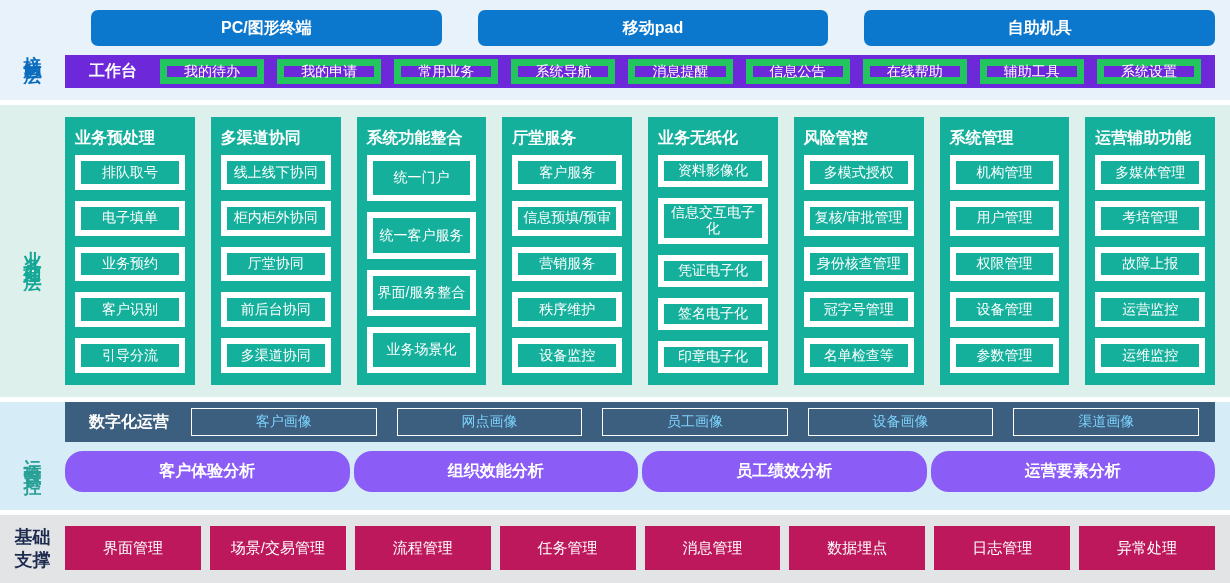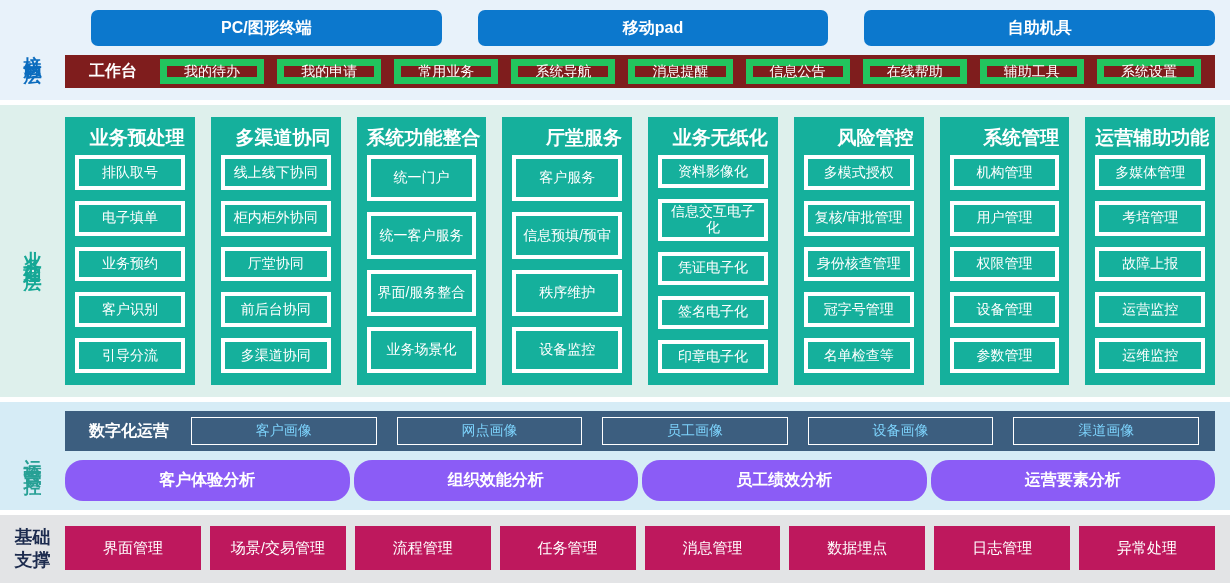--- a/index.html
+++ b/index.html
@@ -20,38 +20,38 @@
   .layer-operation .vlabel { color:#27a095; }
   .flabel { font-weight:700; font-size:18px; color:#1c2b4e; width:42px; line-height:1.3; text-align:center; word-break:break-all; }
 
   .layer-body { flex:1; padding-right:15px; display:flex; flex-direction:column; min-width:0; }
 
   
   .layer-contact .layer-body { padding-top:10px; }
   .terminal-row { display:flex; gap:10px; height:36px; }
   .terminal { flex:1; background:#0c78cd; border-radius:7px; color:#fff; font-weight:700; font-size:16px;
     display:flex; align-items:center; justify-content:center;margin-left:26px; }
-  .workbench-bar { margin-top:9px; height:33px; background:#7f1d1d; display:flex; align-items:center;
+  .workbench-bar { margin-top:9px; height:33px; background:#6d28d9; display:flex; align-items:center;
     padding:0 14px 0 24px; gap:13px; }
   .wb-label { color:#fff; font-weight:700; font-size:16px; margin-right:10px; white-space:nowrap; }
   .wb-item { flex:1; height:25px; border:7px solid #22c55e; color:#fff; font-size:14px;
     display:flex; align-items:center; justify-content:center; white-space:nowrap; }
 
   
   .layer-business .layer-body { padding-top:12px; }
   .columns { display:flex; gap:16px; height:268px; }
   .bcolumn { flex:1; background:#15b09c; padding:8px 10px 12px; display:flex; flex-direction:column; min-width:0; }
-  .bcol-title { color:#fff; font-weight:700; font-size:19px; text-align:right; height:26px; line-height:26px;
+  .bcol-title { color:#fff; font-weight:700; font-size:16px; text-align:left; height:26px; line-height:26px;
     flex:none; white-space:nowrap; }
   .bcol-items { flex:1; display:flex; flex-direction:column; gap:11px; margin-top:4px; }
-  .bitem { flex:1; border:4px solid #ffffff; color:#fff; font-size:14px; display:flex; align-items:center;
+  .bitem { flex:1; border:6px solid #ffffff; color:#fff; font-size:14px; display:flex; align-items:center;
     justify-content:center; text-align:center; line-height:1.12; padding:1px 2px; }
 
   
-  .layer-operation .layer-body { padding-top:9px; }
+  .layer-operation .layer-body { }
   .digital-bar { height:40px; background:#3c5e7f; display:flex; align-items:center; padding:0 16px 0 24px; gap:20px; }
   .digital-label { color:#fff; font-weight:700; font-size:16px; margin-right:2px; white-space:nowrap; }
   .digital-item { flex:1; height:28px; border:1px solid #fff; color:#7dd3fc; font-size:14px;
     display:flex; align-items:center; justify-content:center; }
   .analysis-row { margin-top:9px; display:flex; gap:4px; height:41px; }
   .analysis { flex:1; background:#8b5cf6; border-radius:18px; color:#fff; font-weight:700; font-size:16px;
     display:flex; align-items:center; justify-content:center; }
 
   
   .layer-foundation .layer-body { padding-top:11px; }
@@ -126,20 +126,21 @@
             <div class="bitem">界面/服务整合</div>
             <div class="bitem">业务场景化</div>
           </div>
         </div>
 
         <div class="bcolumn">
           <div class="bcol-title">厅堂服务</div>
           <div class="bcol-items">
             <div class="bitem">客户服务</div>
             <div class="bitem">信息预填/预审</div>
+            <div class="bitem">营销服务</div>
             <div class="bitem">秩序维护</div>
             <div class="bitem">设备监控</div>
           </div>
         </div>
 
         <div class="bcolumn">
           <div class="bcol-title">业务无纸化</div>
           <div class="bcol-items">
             <div class="bitem">资料影像化</div>
             <div class="bitem">信息交互电子化</div>

